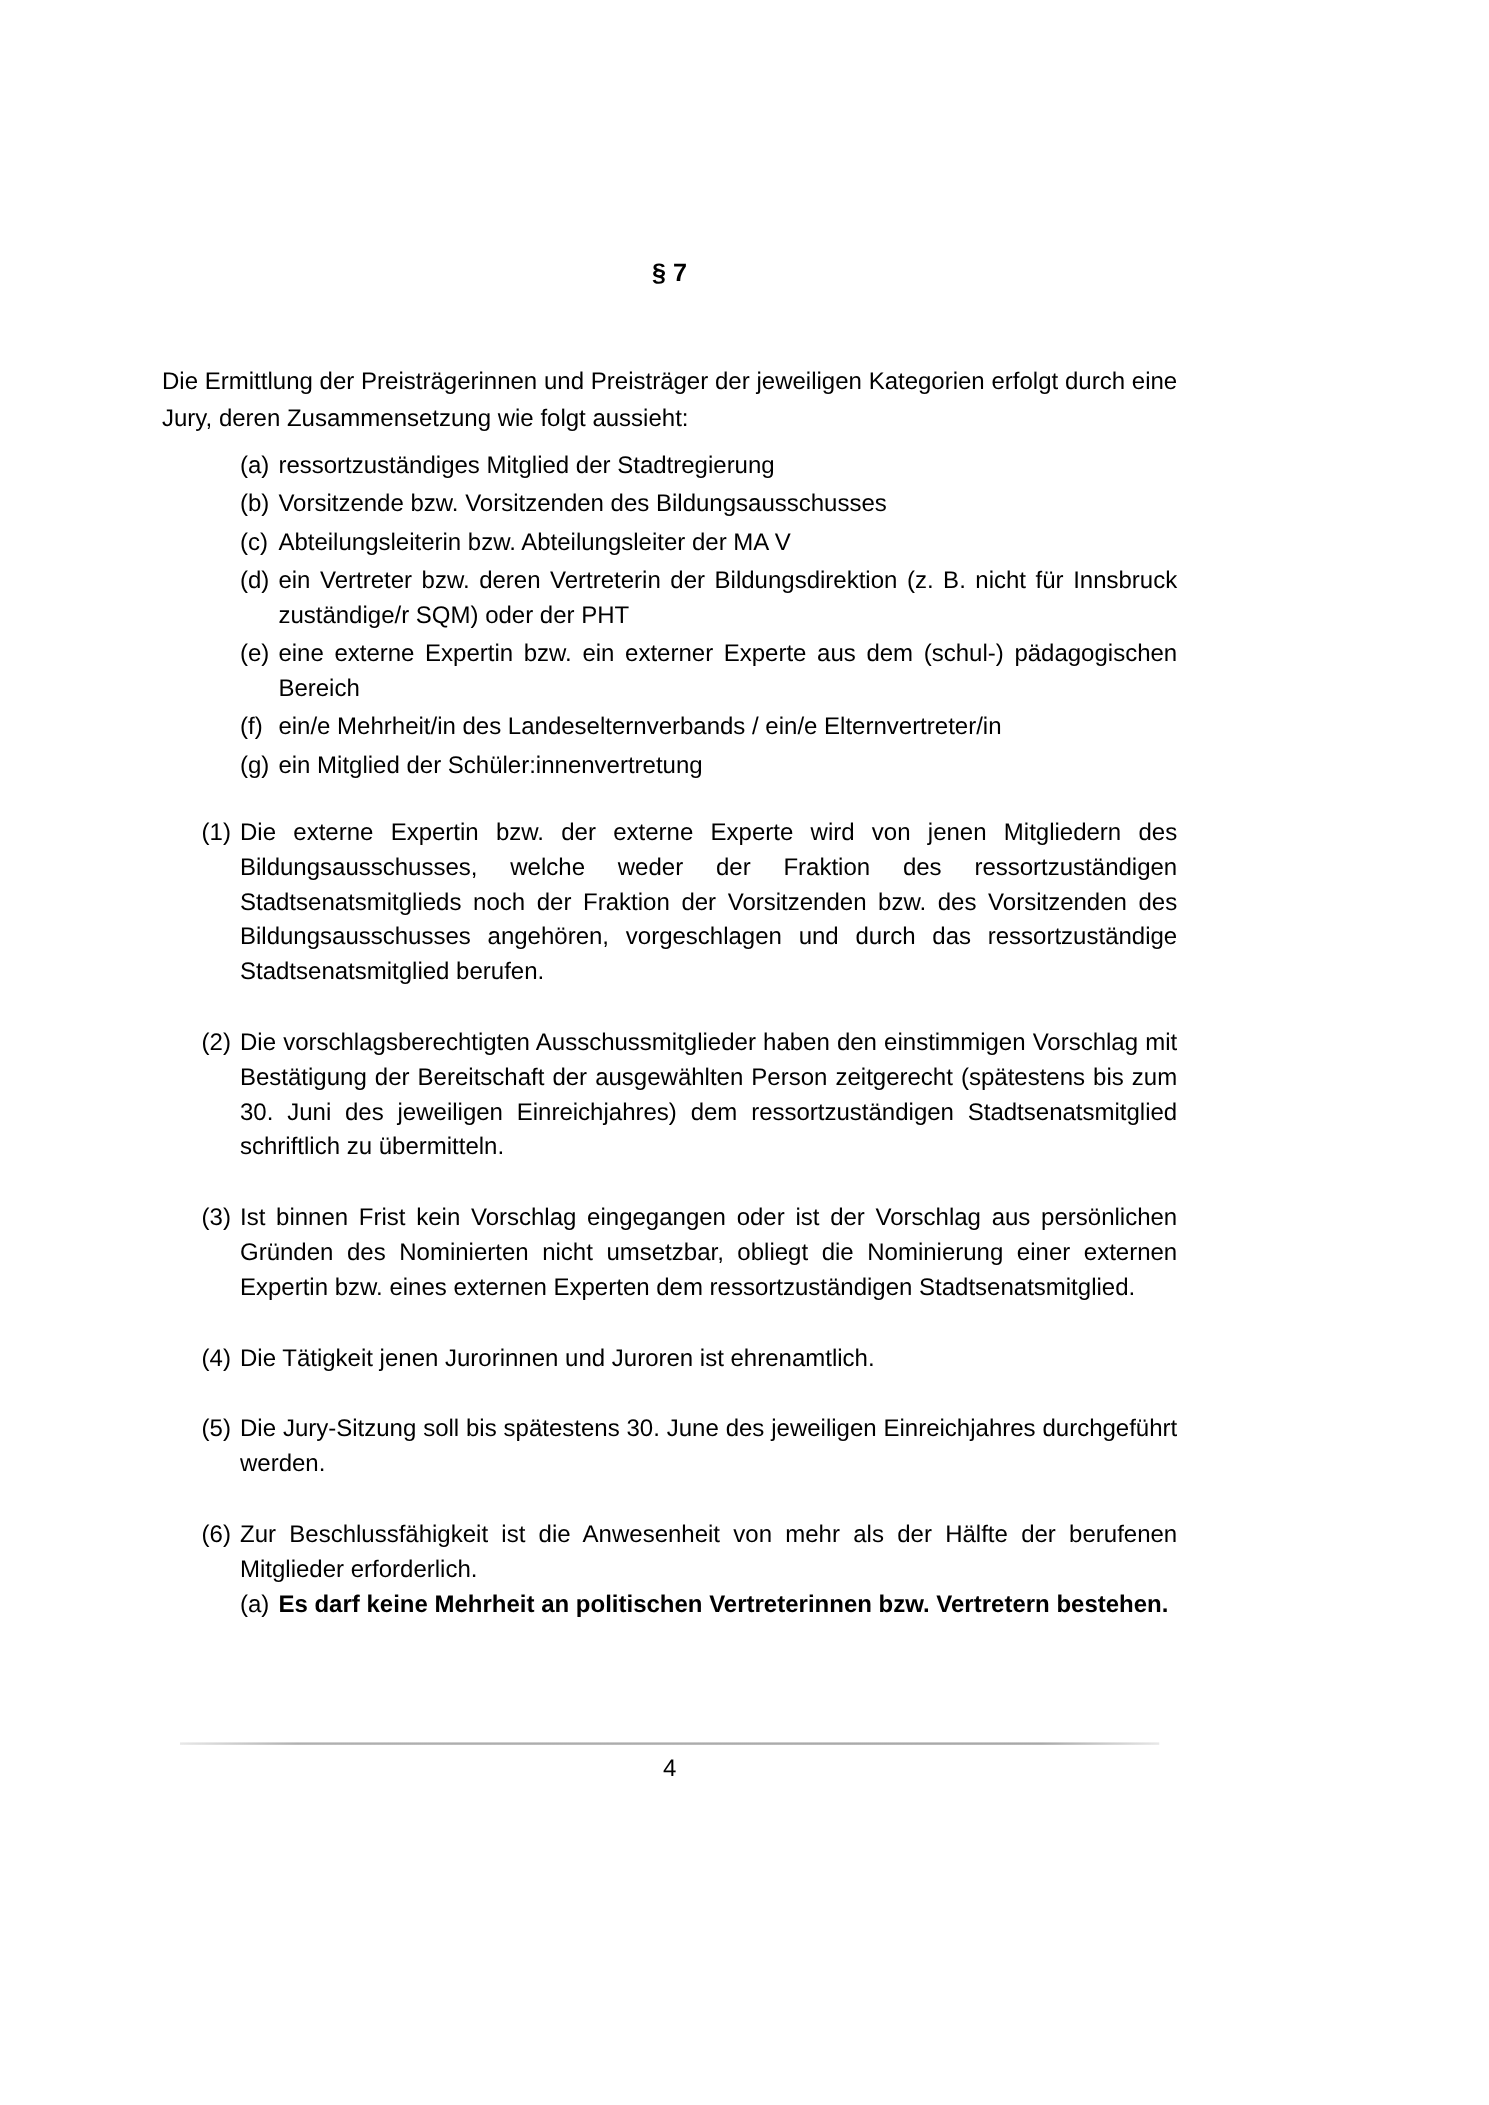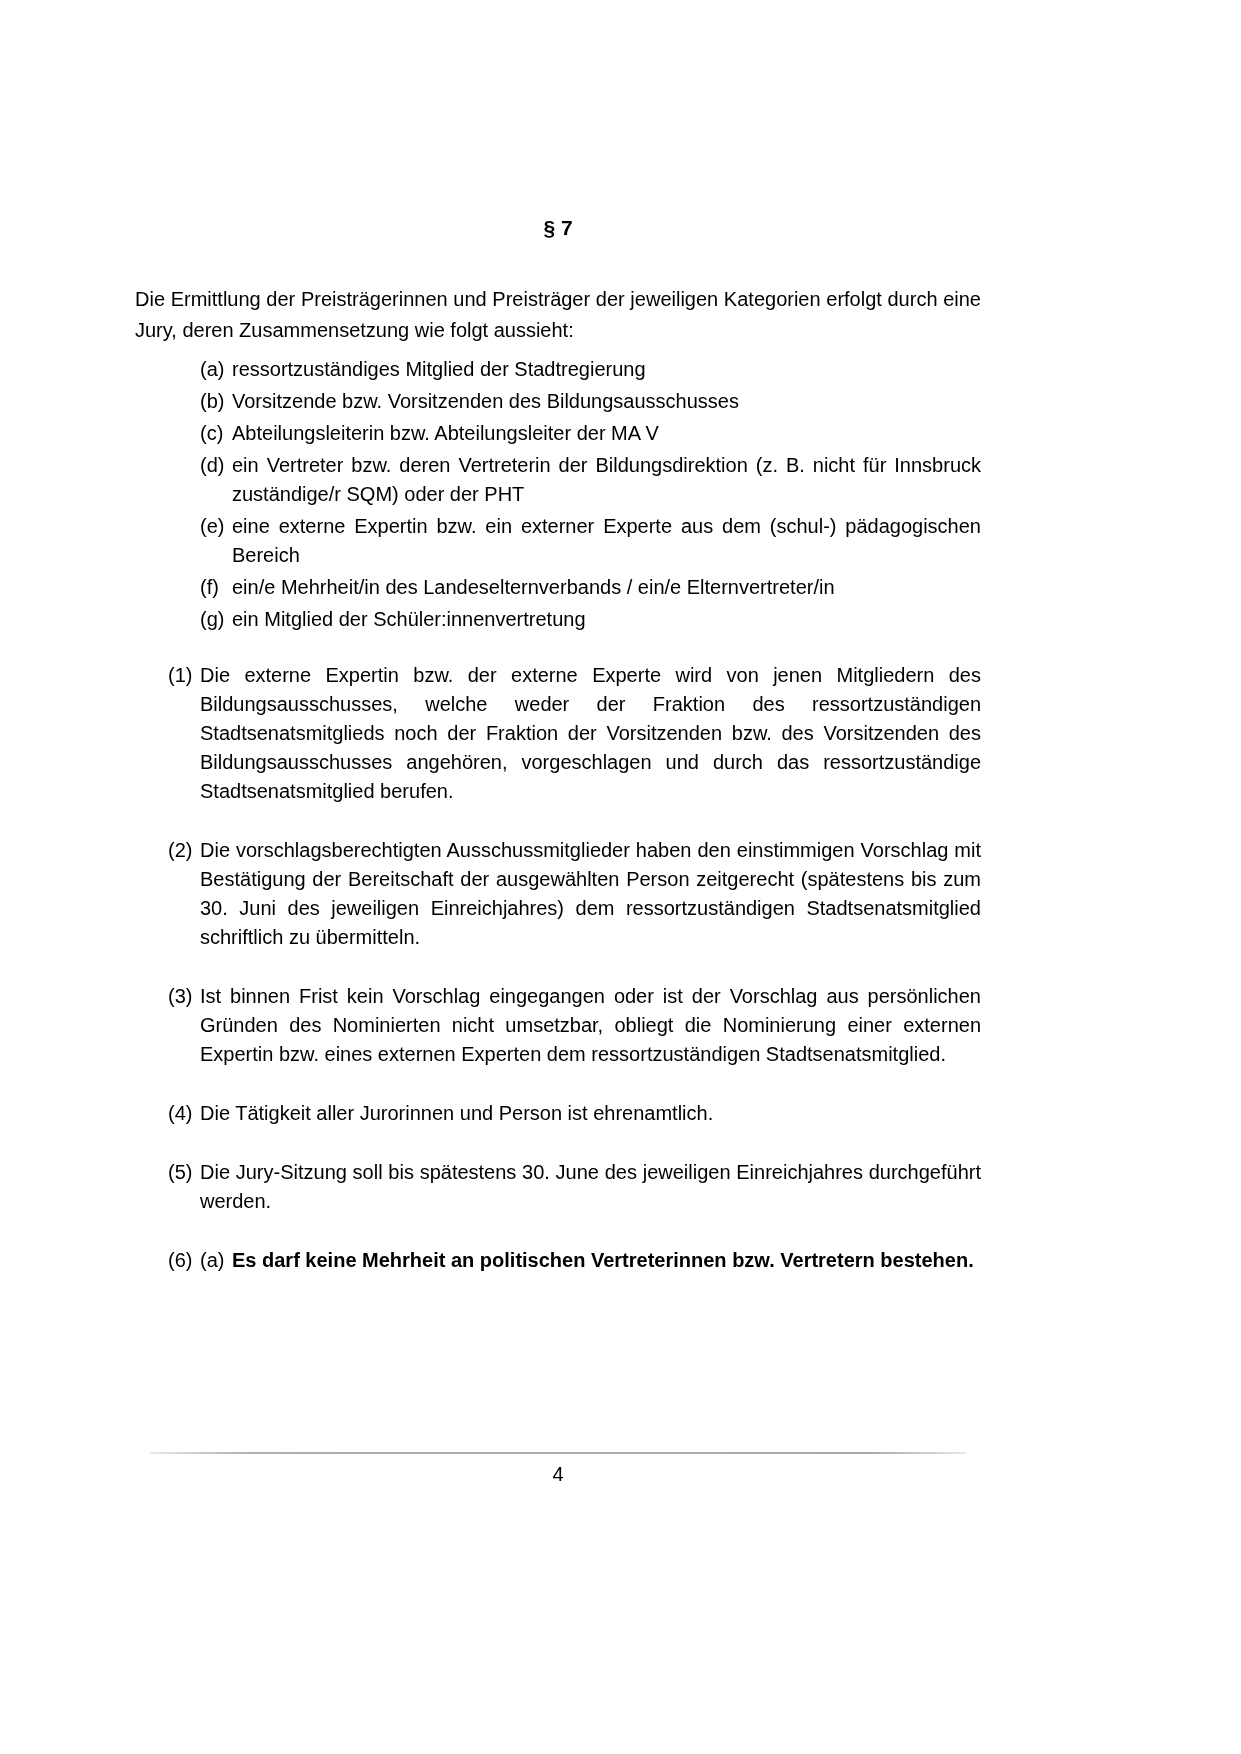--- a/index.html
+++ b/index.html
@@ -26,21 +26,21 @@
     width: 846px;
   }
   .heading {
     margin-top: 213px;
     text-align: center;
     font-weight: bold;
     font-size: 21px;
     line-height: 30px;
   }
   .intro {
-    margin-top: 41px;
+    margin-top: 60px;
     font-size: 20px;
     line-height: 31px;
     text-align: justify;
   }
   
   .lettered-list {
     margin-top: 9px;
     padding-left: 65px;
   }
   .list-row {
@@ -158,32 +158,33 @@
       </div>
       <div class="list-row">
         <span class="marker">(3)</span>
         <div class="body">
           <div class="text">Ist binnen Frist kein Vorschlag eingegangen oder ist der Vorschlag aus persönlichen Gründen des Nominierten nicht umsetzbar, obliegt die Nominierung einer externen Expertin bzw. eines externen Experten dem ressortzuständigen Stadtsenatsmitglied.</div>
         </div>
       </div>
       <div class="list-row">
         <span class="marker">(4)</span>
         <div class="body">
-          <div class="text">Die Tätigkeit aller Jurorinnen und Person ist ehrenamtlich.</div>
+          <div class="text">Die Tätigkeit jenen Jurorinnen und Juroren ist ehrenamtlich.</div>
         </div>
       </div>
       <div class="list-row">
         <span class="marker">(5)</span>
         <div class="body">
           <div class="text">Die Jury-Sitzung soll bis spätestens 30. June des jeweiligen Einreichjahres durchgeführt werden.</div>
         </div>
       </div>
       <div class="list-row">
         <span class="marker">(6)</span>
         <div class="body">
+          <div class="text">Zur Beschlussfähigkeit ist die Anwesenheit von mehr als der Hälfte der berufenen Mitglieder erforderlich.</div>
           <div class="sub-row">
             <span class="marker">(a)</span>
             <div class="text">Es darf keine Mehrheit an politischen Vertreterinnen bzw. Vertretern bestehen.</div>
           </div>
         </div>
       </div>
     </div>
 
   </div>
 

